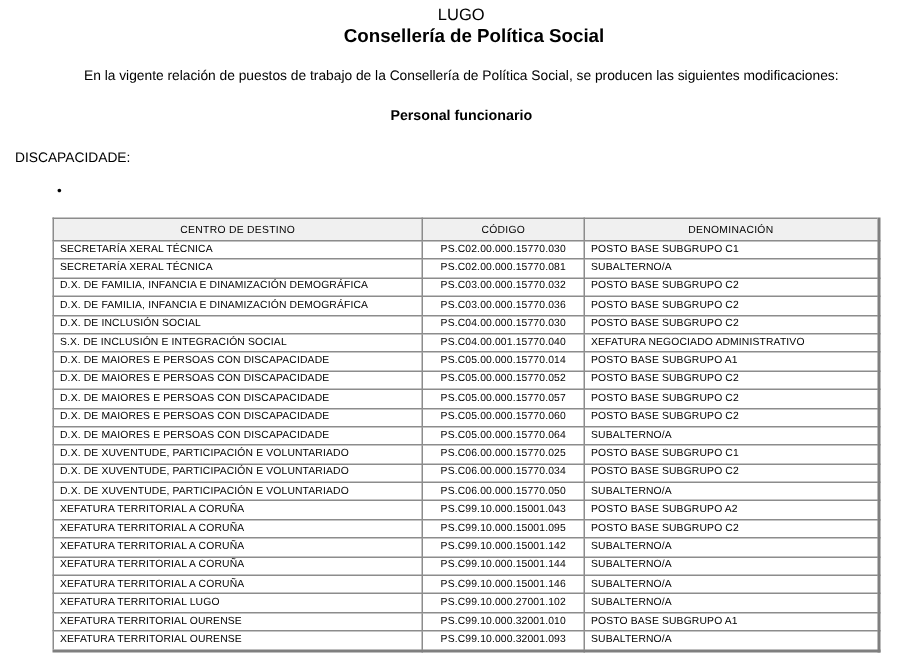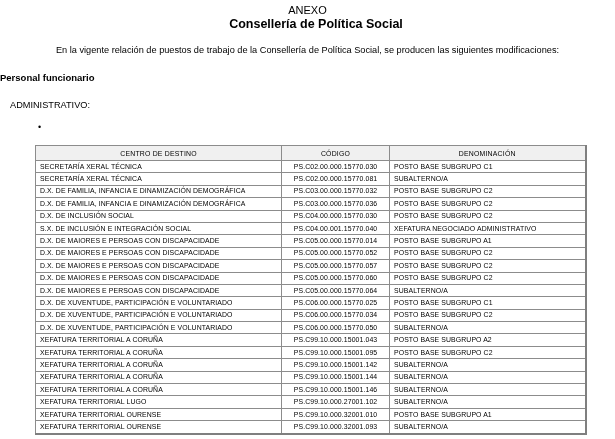--- a/index.html
+++ b/index.html
@@ -35,20 +35,21 @@
   }
   .intro {
     margin-top: 13px;
     padding: 0 16px;
     text-align: center;
     font-size: 9.2px;
     line-height: 11px;
   }
   .section-heading {
     margin-top: 16px;
+    text-align: center;
     font-size: 9.5px;
     font-weight: bold;
   }
   .subsection-heading {
     margin-top: 17px;
     margin-left: 10px;
     font-size: 9.2px;
     font-weight: normal;
   }
   .bullet-line {
@@ -98,28 +99,28 @@
     letter-spacing: 0.1px;
   }
   table.rpt td.codigo { text-align: center; }
   table.rpt td.centro, table.rpt td.denominacion { text-align: left; }
 </style>
 </head>
 <body>
 
 <div class="doc">
 
-  <div class="title-line1">ANEXO</div>
+  <div class="title-line1">LUGO</div>
   <div class="title-line2">Consellería de Política Social</div>
 
   <div class="intro">En la vigente relación de puestos de trabajo de la Consellería de Política Social, se producen las siguientes modificaciones:</div>
 
   <div class="section-heading">Personal funcionario</div>
 
-  <div class="subsection-heading">ADMINISTRATIVO:</div>
+  <div class="subsection-heading">DISCAPACIDADE:</div>
 
   <div class="bullet-line">
     <span class="bullet-marker">•</span>
   </div>
 
   <table class="rpt">
     <colgroup>
       <col class="c1">
         <col class="c2">
         <col class="c3">

